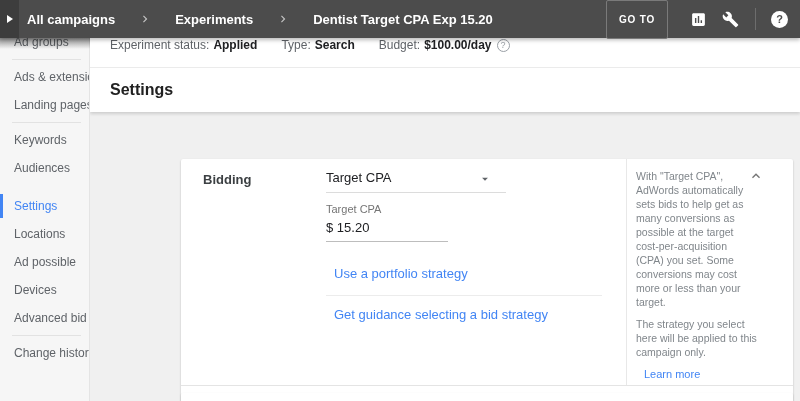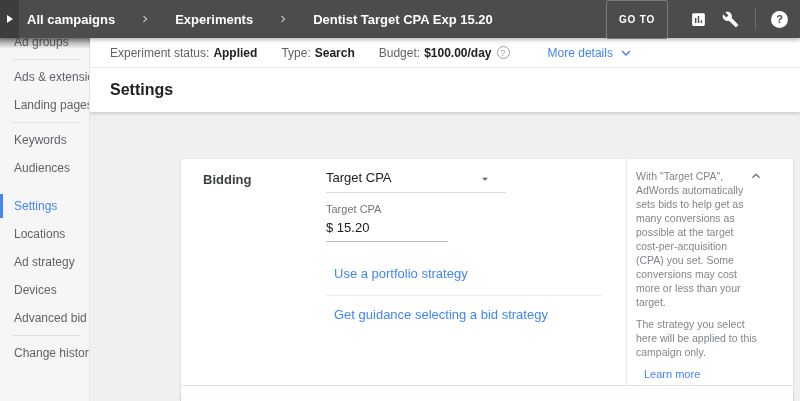--- a/index.html
+++ b/index.html
@@ -42,21 +42,21 @@
     width:3px; height:24px; background:#4285f4; }
   .side-divider { border:none; border-top:1px solid #e2e2e2; margin:3px 8px 3px 12px; }
   .sidebar-shade { position:absolute; top:38px; left:0; width:90px; height:11px;
     background:linear-gradient(rgba(40,40,40,.5), rgba(40,40,40,0)); z-index:11;
     pointer-events:none; }
 
   
   .content { position:absolute; top:38px; left:90px; width:710px; height:363px; }
 
   .statusbar { position:absolute; top:0; left:0; width:710px; height:30px; background:#fff;
-    border-bottom:1px solid #ebebeb; display:flex; align-items:center; padding-left:20px;
+    border-bottom:1px solid #ebebeb; display:flex; align-items:flex-start; padding-left:20px;
     font-size:12px; color:#5f6368; white-space:nowrap; z-index:5; }
   .stat-group { display:flex; align-items:center; margin-right:24px; }
   .stat-label { margin-right:4px; }
   .stat-value { color:#202124; font-weight:700; }
   .q-icon { width:13px; height:13px; border:1px solid #9aa0a6; border-radius:50%;
     color:#9aa0a6; font-size:9px; display:flex; align-items:center; justify-content:center;
     margin-left:5px; cursor:pointer; }
   .more-details { display:flex; align-items:center; color:#4285f4; font-size:12px;
     margin-left:14px; cursor:pointer; }
 
@@ -155,21 +155,21 @@
   <aside class="sidebar">
     <div class="side-item first">Ad groups</div>
     <hr class="side-divider">
     <div class="side-item">Ads &amp; extensions</div>
     <div class="side-item">Landing pages</div>
     <hr class="side-divider">
     <div class="side-item">Keywords</div>
     <div class="side-item">Audiences</div>
     <div class="side-item selected">Settings</div>
     <div class="side-item">Locations</div>
-    <div class="side-item">Ad strategy</div>
+    <div class="side-item">Ad possible</div>
     <div class="side-item">Devices</div>
     <div class="side-item">Advanced bid adj.</div>
     <hr class="side-divider">
     <div class="side-item">Change history</div>
   </aside>
   <div class="sidebar-shade"></div>
 
   <main class="content">
 
     <div class="statusbar">
@@ -178,26 +178,20 @@
         <span class="stat-value">Applied</span>
       </span>
       <span class="stat-group">
         <span class="stat-label">Type:</span>
         <span class="stat-value">Search</span>
       </span>
       <span class="stat-group">
         <span class="stat-label">Budget:</span>
         <span class="stat-value">$100.00/day</span>
         <span class="q-icon">?</span>
-      </span>
-      <span class="more-details">
-        <span>More details</span>
-        <svg width="18" height="18" viewBox="0 0 24 24" style="margin-left:4px;">
-            <path fill="#4285f4" d="M7.41 8.59L12 13.17l4.59-4.58L18 10l-6 6-6-6 1.41-1.41z"></path>
-          </svg>
       </span>
     </div>
 
     <div class="titlebar">
       <span class="page-title">Settings</span>
     </div>
 
     <div class="workarea">
 
       <section class="card">

